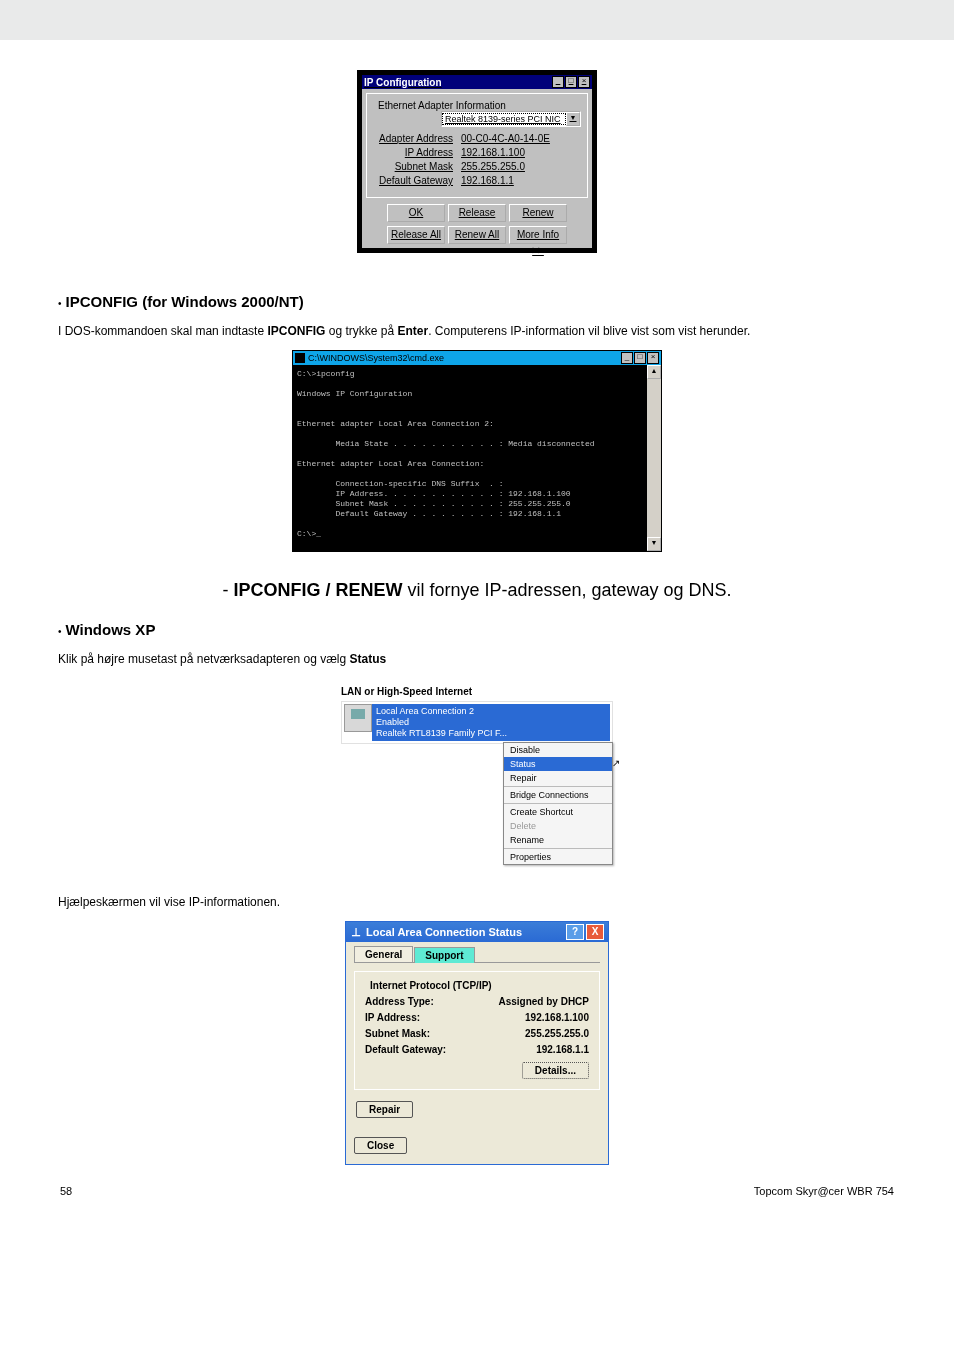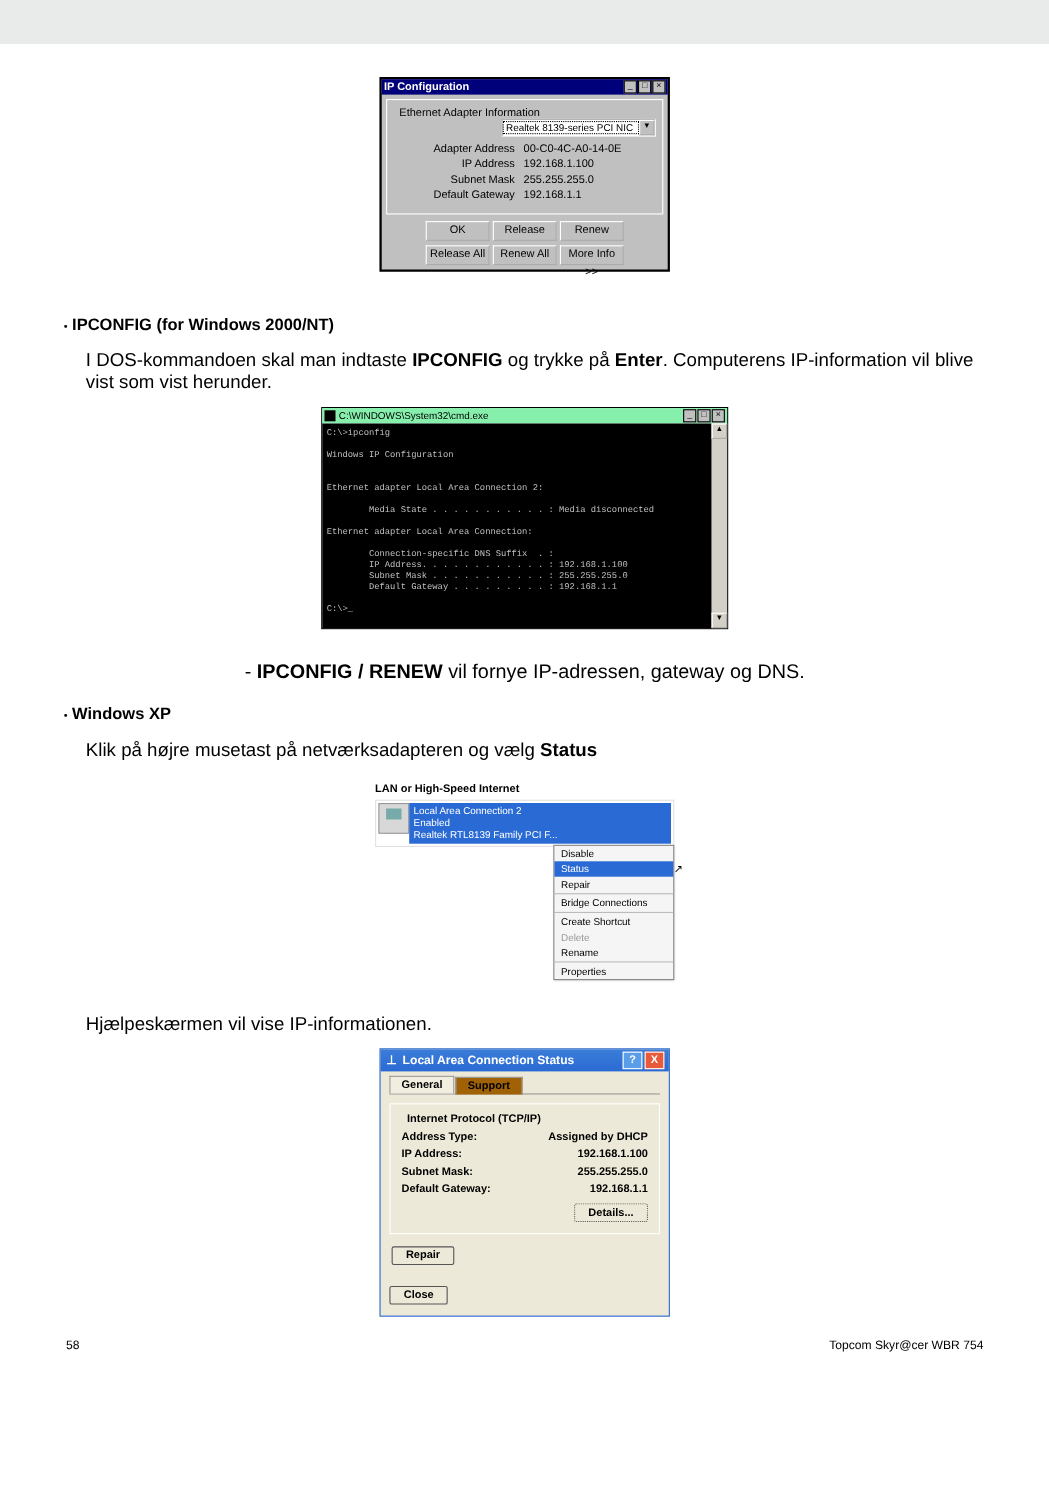--- a/index.html
+++ b/index.html
@@ -1,46 +1,46 @@
 <!DOCTYPE html>
 <html><head>
 <meta charset="utf-8">
 <style>
   * { box-sizing: border-box; margin: 0; padding: 0; }
   body { width: 954px; margin: 0 auto; font-family: Arial, Helvetica, sans-serif; font-size: 12px; color: #000; background: #fff; }
   .top-bar { height: 40px; background: #e9eaea; margin-bottom: 30px; }
   .content { padding: 0 58px 20px 58px; }
 
   
-  .ipconfig-win { width: 264px; margin: 0 auto 40px auto; border: 2px solid #000000; background: #c0c0c0; font-family: "MS Sans Serif", sans-serif; font-size: 10px; }
+  .ipconfig-win { width: 240px; margin: 0 auto 40px auto; border: 5px solid #000000; background: #c0c0c0; font-family: "MS Sans Serif", sans-serif; font-size: 10px; text-decoration: underline; }
   .ipconfig-titlebar { height: 14px; background: #00007a; color: #fff; display: flex; align-items: center; padding: 0 2px; font-weight: bold; font-size: 10px; }
   .ipconfig-titlebar .title { flex: 1; }
   .winctl { width: 12px; height: 12px; background: #c0c0c0; border: 1px solid #000; margin-left: 1px; text-align: center; line-height: 8px; font-size: 8px; color: #000; font-weight: normal; }
   .ipconfig-body { padding: 4px; }
   .fieldset { border: 1px groove #fff; padding: 6px 6px 8px 6px; margin-bottom: 6px; }
   .fieldset-legend { font-size: 10px; margin-top: -11px; margin-left: 3px; background: #c0c0c0; display: inline-block; padding: 0 2px; }
   .dropdown-row { display:flex; justify-content: flex-end; margin-bottom: 6px; }
   .dropdown { border: 1px inset #fff; background:#fff; width:140px; height:16px; font-size:9px; display:flex; align-items:center; }
   .dropdown-text { flex:1; padding-left:2px; border:1px dotted #000; }
   .dropdown-btn { width:14px; height:14px; background:#c0c0c0; border:1px outset #fff; text-align:center; line-height:10px; font-size:7px; }
   .kv-row { display:flex; margin-bottom:3px; }
   .kv-label { flex:1; text-align:right; padding-right:8px; font-size:10px; }
   .kv-val { width:120px; font-size:10px; }
   .btn-row { display:flex; justify-content:center; gap:3px; margin-top:4px; }
   .win-btn { border:1px outset #fff; background:#c0c0c0; height:18px; font-size:10px; width:58px; text-align:center; line-height:16px; }
 
   
   .h-line { font-size:15px; margin:20px 0 14px 0; }
   .h-line .bullet::before { content:"•"; margin-right:4px; font-size:10px; }
-  .para { font-size:17px; margin-bottom:12px;margin-left:20px; }
+  .para { font-size:12px; margin-bottom:12px; }
   .bold { font-weight:bold; }
 
   
   .cmd-win { width:370px; margin:10px auto 28px auto; border:1px solid #000; }
-  .cmd-titlebar { height:14px; background:#86efac; display:flex; align-items:center; padding:0 2px; font-size:9px; font-family:Tahoma,sans-serif; }
+  .cmd-titlebar { height:14px; background:#0ea5e9; display:flex; align-items:center; padding:0 2px; font-size:9px; font-family:Tahoma,sans-serif; }
   .cmd-titlebar-icon { width:10px; height:10px; background:#000; margin-right:3px; }
   .cmd-title { flex:1; }
   .cmd-controls { display:flex; }
   .cmd-body-wrap { display:flex; }
   .cmd-body { background:#000; color:#c0c0c0; font-family:"Courier New",monospace; font-size:8px; line-height:10px; padding:4px 4px 12px 4px; white-space:pre; flex:1; min-height:170px; }
   .cmd-scroll { width:14px; background:#d4d0c8; position:relative; }
   .cmd-scroll-up,.cmd-scroll-down { height:14px; background:#d4d0c8; border:1px outset #fff; text-align:center; font-size:7px; line-height:10px; }
   .cmd-scroll-down { position:absolute; bottom:0; width:100%; }
 
   .renew-note { text-align:center; font-size:18px; margin-bottom:20px; }
@@ -63,21 +63,21 @@
   .status-win { width:264px; margin:10px auto 20px auto; border:1px solid #2a6ad4; font-family:Tahoma,sans-serif; background:#ece9d8; }
   .status-title { height:20px; background:linear-gradient(to bottom,#3b7dd8,#2a6ad4); color:#fff; font-size:11px; font-weight:bold; display:flex; align-items:center; padding:0 4px; }
   .status-title-icon { width:12px; height:12px; margin-right:4px; font-size:11px; text-align:center; line-height:12px; }
   .status-title .title { flex:1; }
   .xp-ctl { width:18px; height:16px; border:1px solid #fff; text-align:center; font-size:10px; line-height:13px; font-weight:bold; margin-left:2px; }
   .xp-help { background:#5a9de8; color:#fff; }
   .xp-close { background:#e85a3a; color:#fff; }
   .status-body { padding:4px 8px 10px 8px; font-size:10px;font-weight:bold; }
   .tabs { display:flex; border-bottom:1px solid #999; margin-bottom:8px; }
   .tab { border:1px solid #999; border-bottom:none; padding:2px 10px; background:#f1eee0; margin-right:1px; font-size:10px; }
-  .tab.active { background:#a16207; position:relative; top:1px; }
+  .tab.active { background:#5eead4; position:relative; top:1px; }
   .status-fieldset { border:1px groove #fff; padding:8px 10px 10px 10px; }
   .status-legend { font-size:10px; margin-top:-14px; margin-left:2px; background:#ece9d8; display:inline-block; padding:0 3px; }
   .s-row { display:flex; margin:5px 0; }
   .s-label { flex:1; font-size:10px; }
   .s-val { font-size:10px; }
   .xp-btn { border:1px solid #555; background:#ece9d8; padding:2px 12px; font-size:10px; border-radius:2px; }
   .details-row { display:flex; justify-content:flex-end; margin-top:7px; }
   .repair-row { margin:14px 0 22px 2px; }
   .close-row { display:flex; margin-top:4px; }
 

